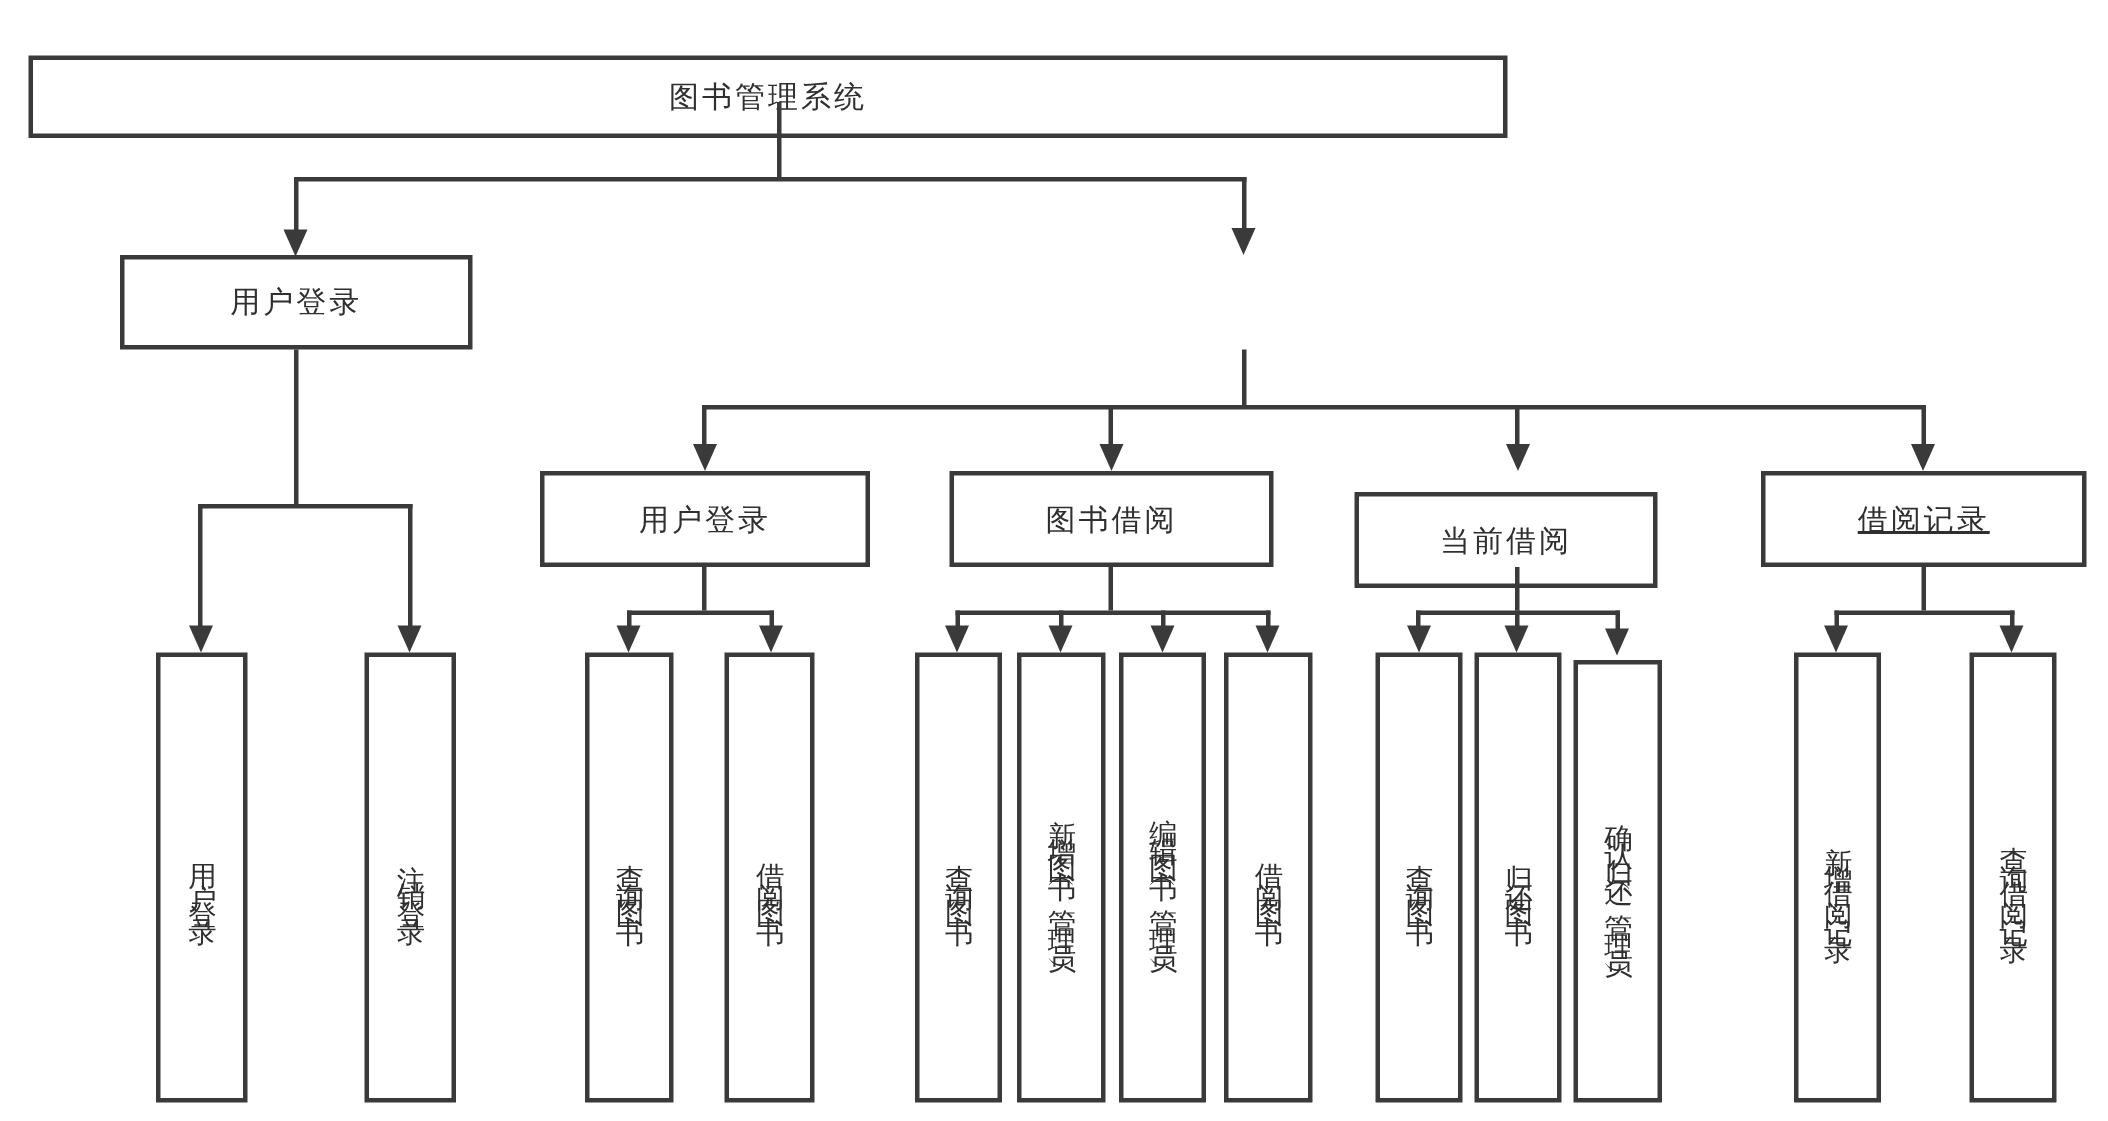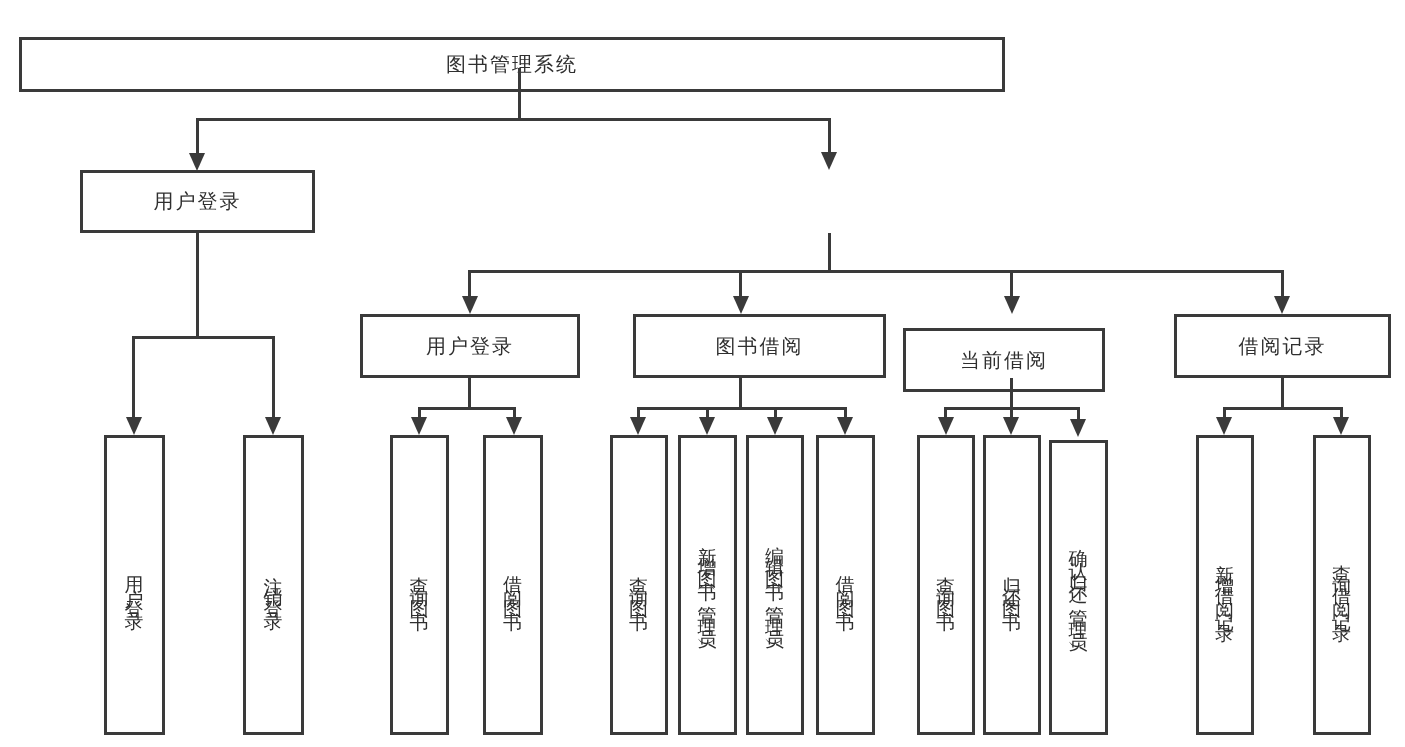--- a/index.html
+++ b/index.html
@@ -93,27 +93,27 @@
   <div class="line" style="left:739px;top:270px;width:3px;height:28px;"></div>
   <div class="arrow" style="left:733px;top:296px;"></div>
   <div class="line" style="left:1010px;top:270px;width:3px;height:28px;"></div>
   <div class="arrow" style="left:1004px;top:296px;"></div>
   <div class="line" style="left:1281px;top:270px;width:3px;height:28px;"></div>
   <div class="arrow" style="left:1274px;top:296px;"></div>
 
   <div class="hbox" style="left:360px;top:314px;width:220px;height:64px;">
     <span>用户登录</span>
   </div>
-  <div class="hbox" style="left:633px;top:314px;width:253px;height:64px;">
+  <div class="hbox" style="left:633px;top:314px;width:216px;height:64px;">
     <span>图书借阅</span>
   </div>
   <div class="hbox" style="left:903px;top:328px;width:202px;height:64px;">
     <span>当前借阅</span>
   </div>
-  <div class="hbox" style="left:1174px;top:314px;width:217px;height:64px;">
+  <div class="hbox" style="left:1174px;top:314px;width:217px;height:64px;text-decoration:underline;">
     <span>借阅记录</span>
   </div>
 
   <div class="line" style="left:468px;top:378px;width:3px;height:29px;"></div>
   <div class="line" style="left:418px;top:407px;width:98px;height:3px;"></div>
   <div class="line" style="left:418px;top:407px;width:3px;height:14px;"></div>
   <div class="arrow" style="left:411px;top:417px;"></div>
   <div class="line" style="left:513px;top:407px;width:3px;height:14px;"></div>
   <div class="arrow" style="left:506px;top:417px;"></div>
 

